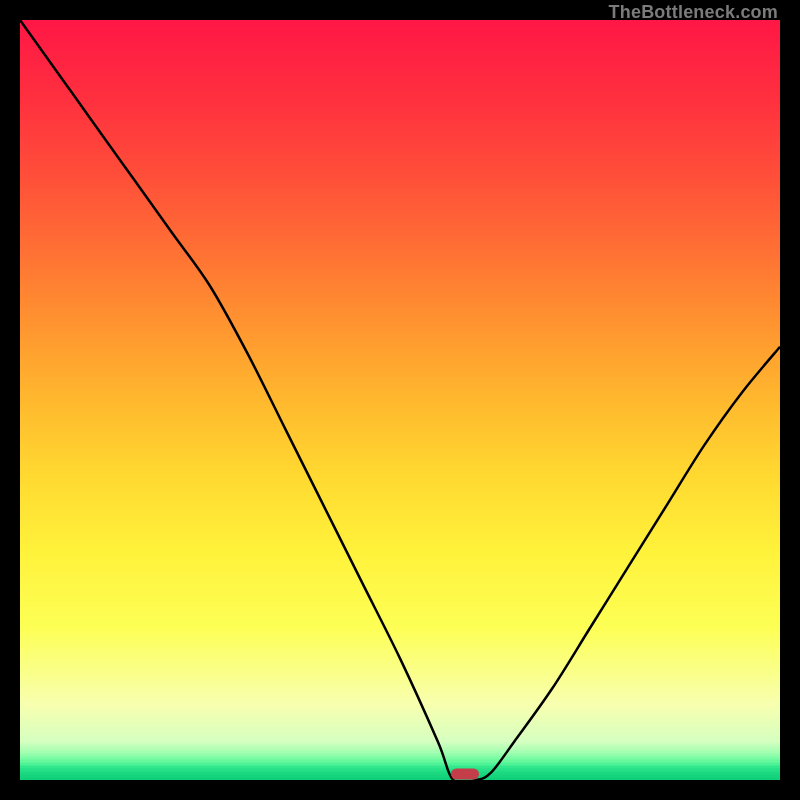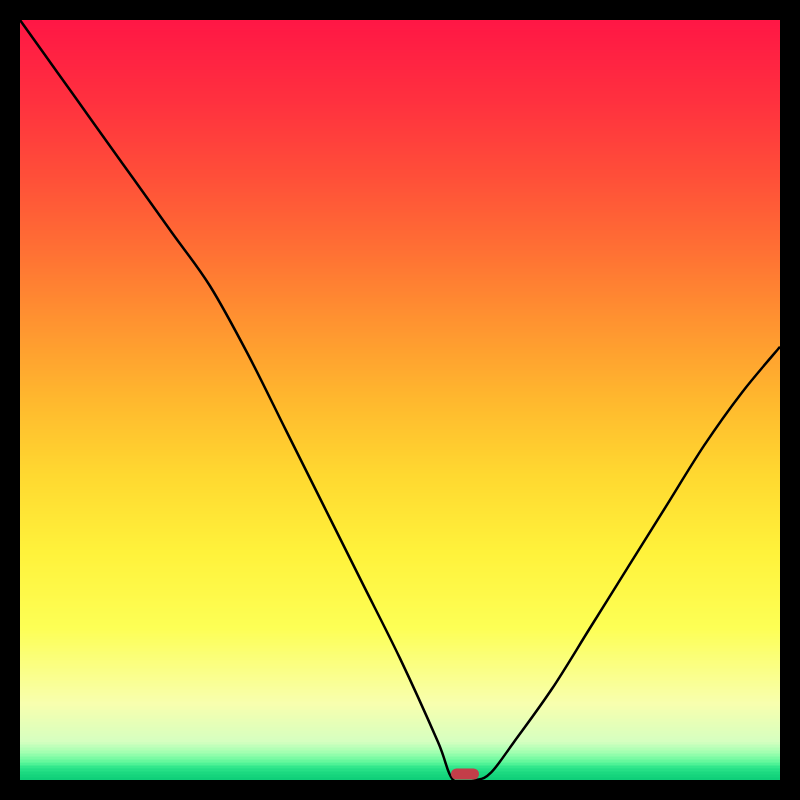--- a/index.html
+++ b/index.html
@@ -561,13 +561,14 @@
         <div class="strip" style="top:753.92px;height:2.12px;background:rgb(24,214,126)"></div>
         <div class="strip" style="top:755.4399999999999px;height:2.12px;background:rgb(21,212,124)"></div>
         <div class="strip" style="top:756.96px;height:2.12px;background:rgb(18,209,123)"></div>
         <div class="strip" style="top:758.48px;height:2.12px;background:rgb(15,207,121)"></div>
       </div>
     <svg class="curve-svg" viewBox="0 0 760 760" preserveAspectRatio="none">
       <path id="curve" d="M 0 0 C 6.333333333333333 8.866666666666655 25.333333333333336 35.4666666666666 38 53.19999999999993 C 50.666666666666664 70.93333333333327 63.333333333333336 88.66666666666663 76 106.39999999999998 C 88.66666666666667 124.13333333333333 101.33333333333333 141.86666666666667 114 159.60000000000002 C 126.66666666666667 177.33333333333337 139.33333333333334 195.06666666666675 152 212.80000000000007 C 164.66666666666666 230.5333333333334 177.33333333333334 245.73333333333335 190 266 C 202.66666666666666 286.26666666666665 215.33333333333334 310.3333333333333 228 334.4 C 240.66666666666666 358.46666666666664 253.33333333333334 385.0666666666666 266 410.4 C 278.6666666666667 435.73333333333335 291.3333333333333 461.0666666666667 304 486.40000000000003 C 316.6666666666667 511.73333333333335 329.3333333333333 537.0666666666666 342 562.4 C 354.6666666666667 587.7333333333333 367.3333333333333 611.8 380 638.4 C 392.6666666666667 665 409.1333333333334 701.7333333333333 418.00000000000006 722 C 426.86666666666673 742.2666666666667 426.8666666666667 753.6666666666666 433.2 760 C 439.5333333333333 766.3333333333334 449.6666666666667 761.2666666666667 456 760 C 462.3333333333333 758.7333333333333 464.8666666666667 758.7333333333333 471.2 752.4 C 477.5333333333333 746.0666666666666 483.8666666666667 735.9333333333334 494 722 C 504.1333333333333 708.0666666666666 519.3333333333334 687.8 532 668.8 C 544.6666666666666 649.8 557.3333333333334 628.2666666666667 570 608 C 582.6666666666666 587.7333333333333 595.3333333333334 567.4666666666667 608 547.2 C 620.6666666666666 526.9333333333334 633.3333333333334 506.6666666666667 646 486.40000000000003 C 658.6666666666666 466.1333333333334 671.3333333333334 444.6 684 425.6 C 696.6666666666666 406.6 709.3333333333334 388.8666666666667 722 372.4 C 734.6666666666666 355.9333333333333 753.6666666666666 334.4 760 326.8" fill="none" stroke="#000" stroke-width="2.5"></path>
     </svg>
     <div class="marker" id="marker" style="left: 444.6px; top: 753.92px; background: rgb(195, 62, 73);"></div>
   </div>
+  <div class="watermark">TheBottleneck.com</div>
 </div>
 
 </body></html>

